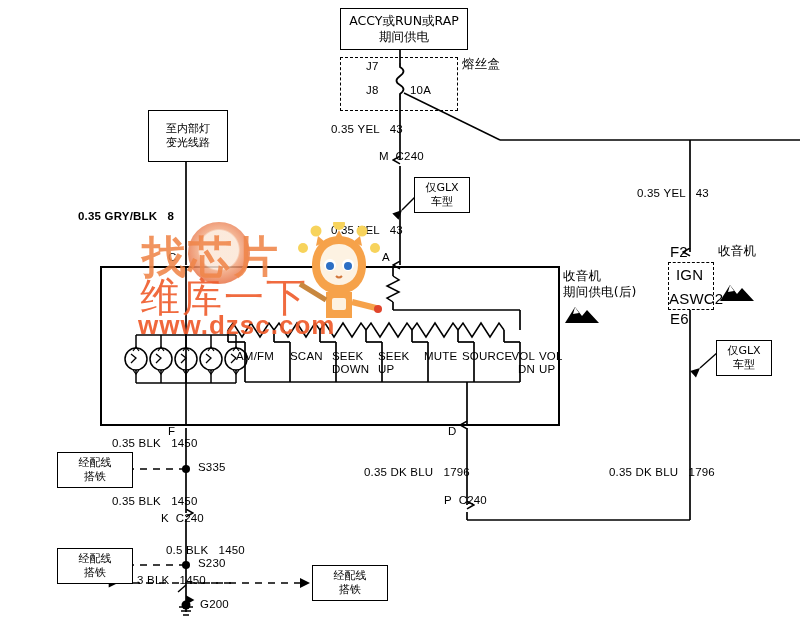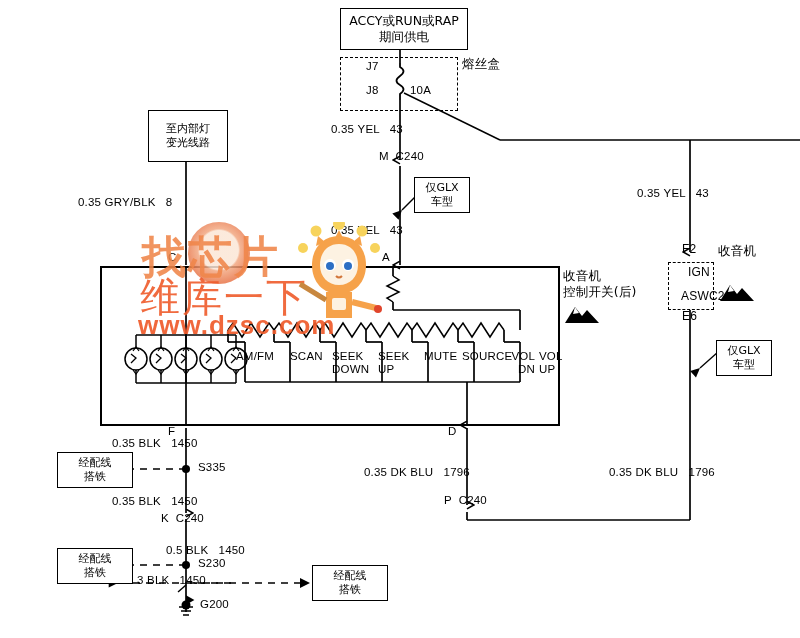--- a/index.html
+++ b/index.html
@@ -2,21 +2,21 @@
 <html><head>
 <meta charset="utf-8">
 <style>
   html,body{margin:0;padding:0;background:#fff;}
   body{width:800px;height:638px;position:relative;overflow:hidden;
        font-family:"Liberation Sans","DejaVu Sans",sans-serif;color:#000;}
   #sheet{position:absolute;inset:0;}
   svg#wires{position:absolute;left:0;top:0;width:800px;height:638px;}
 
   .lbl{position:absolute;white-space:nowrap;font-size:11.5px;letter-spacing:.2px;line-height:1.15;}
-  .lbl.sm{font-size:12px;margin-left:12px;}
+  .lbl.sm{font-size:15px;}
   .cn{font-family:"DejaVu Sans","Liberation Sans",sans-serif;font-size:12.5px;line-height:1.25;}
   .cn.sm{font-size:11px;}
 
   .box{position:absolute;border:1.6px solid #000;background:#fff;
        display:flex;flex-direction:column;align-items:center;justify-content:center;
        text-align:center;box-sizing:border-box;}
   .box.thin{border-width:1.3px;}
   .dash{position:absolute;border:1.7px dashed #000;background:transparent;box-sizing:border-box;}
 
   .mainbox{position:absolute;border:2px solid #000;background:transparent;box-sizing:border-box;}
@@ -209,21 +209,21 @@
   </div>
 
   <div class="box thin" style="left:716px;top:340px;width:56px;height:36px;">
     <div class="cn sm">仅GLX</div>
     <div class="cn sm">车型</div>
   </div>
 
   <div class="mainbox" style="left:100px;top:266px;width:460px;height:160px;"></div>
   <div class="lbl" style="left:563px;top:268px;">
     <div class="cn">收音机</div>
-    <div class="cn">控制开关(后)</div>
+    <div class="cn">期间供电(后)</div>
   </div>
 
   <svg style="position:absolute;left:563px;top:300px;width:38px;height:24px;" viewBox="0 0 38 24">
     <path d="M2,23 L12,7 L19,16 L24,10 L36,23 Z" fill="#000"></path>
     <path d="M12,7 L16,13 L10,14 Z" fill="#fff"></path>
   </svg>
 
   <div class="dash" style="left:668px;top:262px;width:46px;height:48px;border-width:1.5px;"></div>
   <div class="lbl sm" style="left:670px;top:243px;">F2</div>
   <div class="lbl sm" style="left:676px;top:266px;">IGN</div>
@@ -256,21 +256,21 @@
     <span>M</span>&nbsp;&nbsp;<span>C240</span>
   </div>
   <div class="lbl" style="left:331px;top:224px;">
     <span>0.35</span>&nbsp;<span>YEL</span>
     &nbsp;&nbsp;<span>43</span>
   </div>
   <div class="lbl" style="left:637px;top:187px;">
     <span>0.35</span>&nbsp;<span>YEL</span>
     &nbsp;&nbsp;<span>43</span>
   </div>
-  <div class="lbl" style="left:78px;top:196px;">
+  <div class="lbl" style="left:78px;top:210px;font-weight:bold;">
     <span>0.35</span>&nbsp;<span>GRY/BLK</span>
     &nbsp;&nbsp;<span>8</span>
   </div>
 
   <div class="lbl" style="left:112px;top:437px;">
     <span>0.35</span>&nbsp;<span>BLK</span>
     &nbsp;&nbsp;<span>1450</span>
   </div>
   <div class="lbl" style="left:112px;top:495px;">
     <span>0.35</span>&nbsp;<span>BLK</span>

